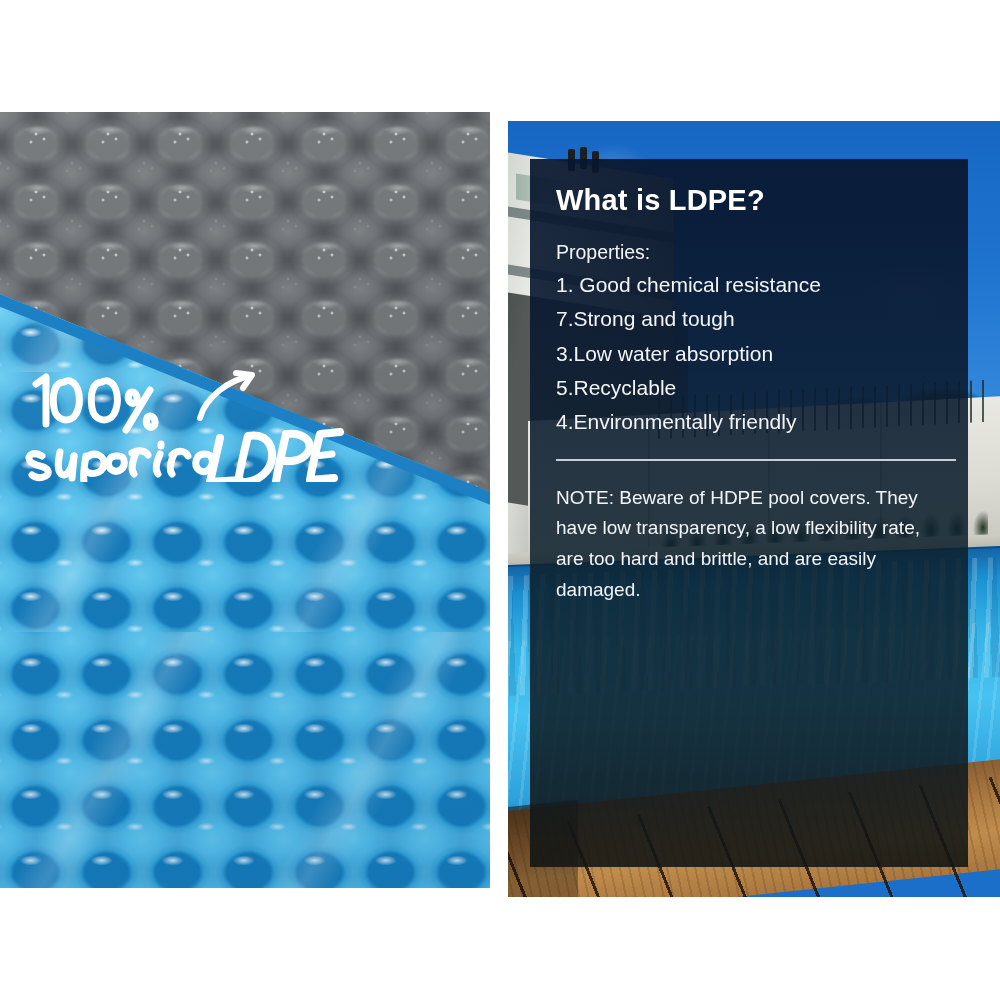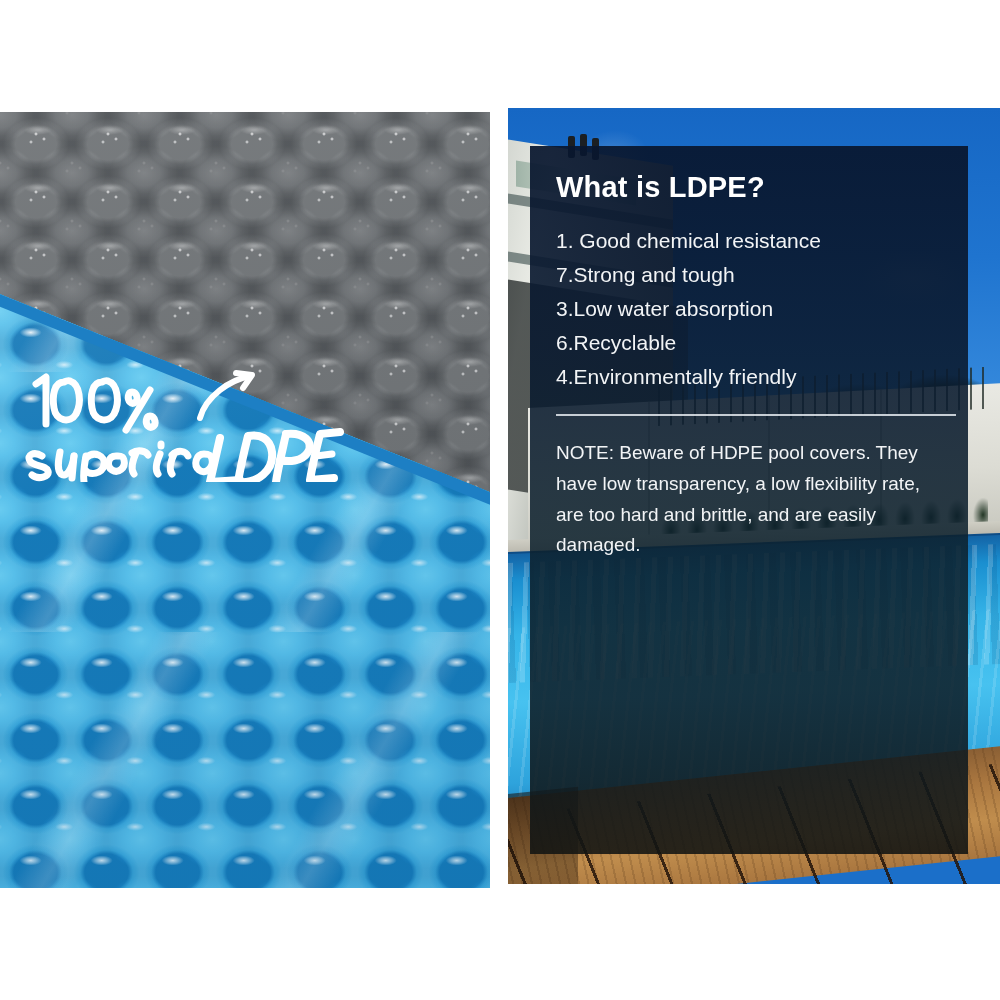--- a/index.html
+++ b/index.html
@@ -115,21 +115,21 @@
 
   
   .hand{
     position:absolute;left:24px;top:240px;width:320px;height:130px;
     pointer-events:none;
   }
   .hand svg{display:block;}
 
   
   .panel-right{
-    position:absolute;left:508px;top:108px;width:492px;height:776px;
+    position:absolute;left:508px;top:121px;width:492px;height:776px;
     overflow:hidden;background:#1b6fc9;
   }
   .sky{
     position:absolute;left:0;top:0;width:492px;height:330px;
     background:linear-gradient(180deg,#1667c4 0%,#1f74cf 45%,#3b8fe0 100%);
   }
   .sky-wisp{
     position:absolute;left:40px;top:10px;width:120px;height:90px;
     background:radial-gradient(ellipse 60px 45px at 50% 50%, rgba(255,255,255,.22) 0%, rgba(255,255,255,0) 70%);
     transform:rotate(-20deg);
@@ -386,26 +386,27 @@
     <div class="deck"></div>
     <div class="deck-grain"></div>
     <div class="deck-planks"></div>
     <div class="deck-left-dark"></div>
 
     <div class="card">
       <div class="card-inner">
         <h2 class="card-title">What is LDPE?</h2>
 
 
+        <p class="props-label">Properties:</p>
 
         <ul class="props">
           <li>1. Good chemical resistance</li>
           <li>7.Strong and tough</li>
           <li>3.Low water absorption</li>
-          <li>6.Recyclable</li>
+          <li>5.Recyclable</li>
           <li>4.Environmentally friendly</li>
         </ul>
 
         <div class="divider"></div>
 
         <p class="note">NOTE: Beware of HDPE pool covers. They have low transparency, a low flexibility rate, are too hard and brittle, and are easily damaged.</p>
       </div>
     </div>
   </div>
 </div>

